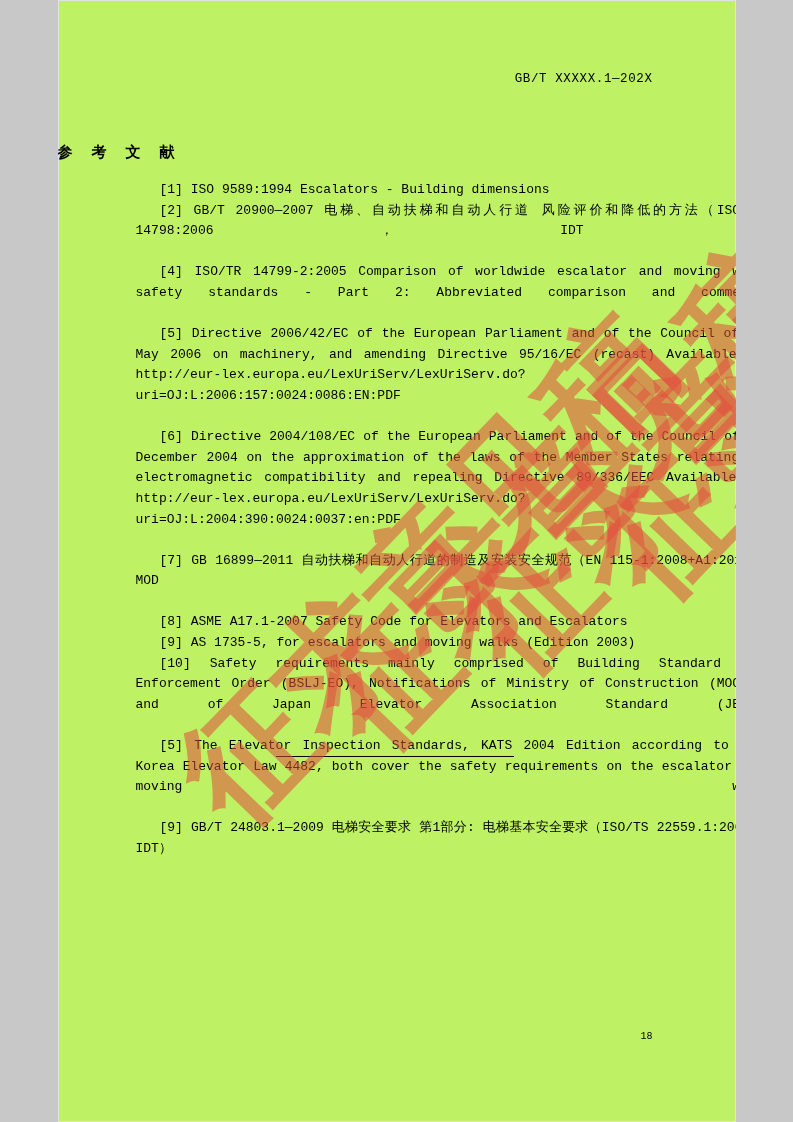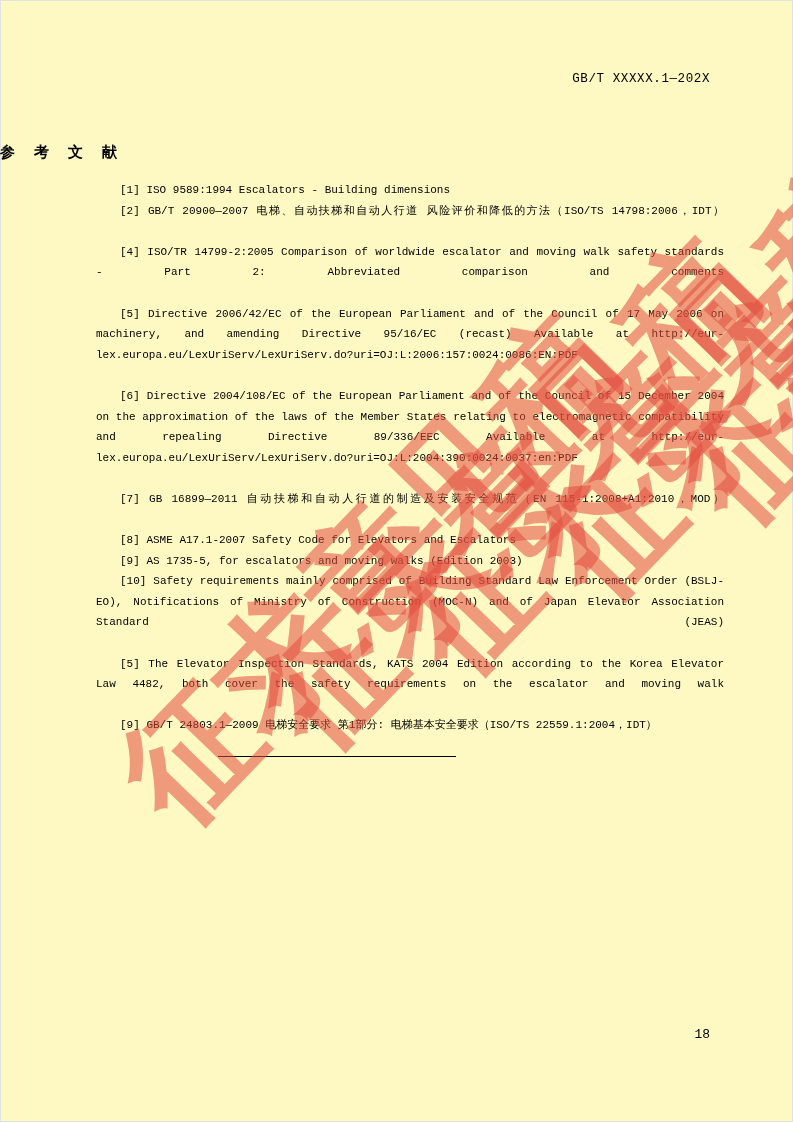--- a/index.html
+++ b/index.html
@@ -2,23 +2,23 @@
 <html><head>
 <meta charset="utf-8">
 <style>
   html, body {
     margin: 0;
     padding: 0;
     background: #c8c8c8;
   }
   .page {
     position: relative;
-    width: 793px;
+    width: 678px;
     height: 1122px;
-    background: #fef9c3;
+    background: #bef264;
     margin: 0 auto;
     overflow: hidden;
     font-family: "Liberation Serif", serif;
     color: #000000;
   }
   
   .header {
     position: absolute;
     top: 72px;
     right: 83px;
@@ -38,24 +38,24 @@
     font-family: Liberation Mono, monospace;
     font-size: 15px;
     font-weight: bold;
     letter-spacing: 5px;
     color: #000;
   }
   
   .body {
     position: absolute;
     top: 180px;
-    left: 96px;
+    left: 78px;
     width: 628px;
     font-family: "Liberation Mono", monospace;
-    font-size: 11px;
+    font-size: 13px;
     line-height: 20.6px;
     text-align: justify;
     text-justify: inter-word;
     color: #000;
   }
   .ref {
     margin: 0 0 0 0;
     text-indent: 24px;
     word-spacing: 0px;
   }
@@ -75,21 +75,21 @@
     width: 238px;
     border-top: 1px solid #000;
     height: 0;
   }
   
   .page-number {
     position: absolute;
     bottom: 80px;
     right: 83px;
     font-family: "Liberation Mono", monospace;
-    font-size: 13px;
+    font-size: 10px;
     color: #000;
   }
   
   .watermark {
     position: absolute;
     left: 80px;
     top: 250px;
     width: 640px;
     height: 620px;
     pointer-events: none;

